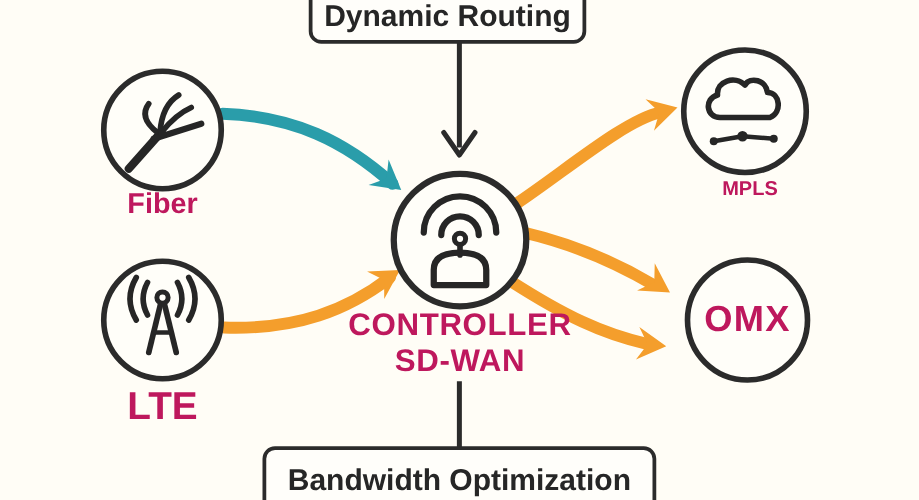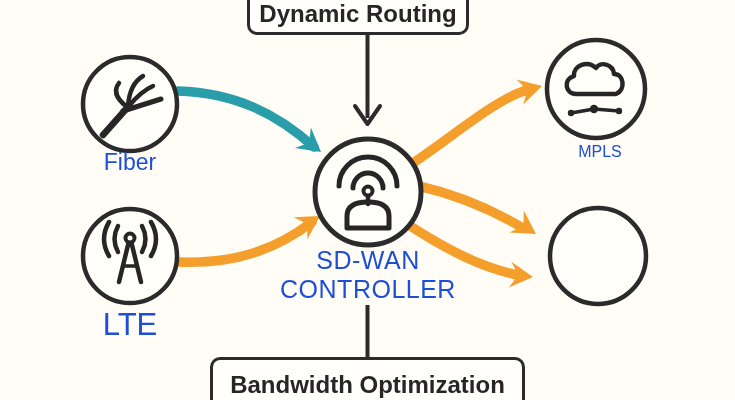--- a/index.html
+++ b/index.html
@@ -3,21 +3,21 @@
 <meta charset="utf-8">
 <style>
   html,body{margin:0;padding:0;}
   #canvas{
     position:relative;width:735px;height:400px;overflow:hidden;
     background:#FFFDF6;
     font-family:"Liberation Sans", sans-serif;
     color:#2B2B2B;
   }
   #shapes{position:absolute;left:0;top:0;}
-  .lbl{position:absolute;text-align:center;font-weight:400;color:#1d4ed8;}
+  .lbl{position:absolute;text-align:center;font-weight:700;color:#be185d;}
   .lbl-fiber{left:60px;top:149px;width:140px;font-size:23px;}
   .lbl-lte{left:60px;top:307px;width:140px;font-size:31px;}
   .lbl-mpls{left:530px;top:143px;width:140px;font-size:16px;}
   .lbl-ctrl{left:258px;top:246px;width:220px;font-size:25px;line-height:29px;letter-spacing:0.5px;}
   .lbl-omx{left:548px;top:240px;width:100px;font-size:29px;letter-spacing:1px;}
   .note-box{
     position:absolute;background:#FFFEFA;border:3px solid #2B2B2B;border-radius:10px;
     text-align:center;font-weight:700;font-size:24px;color:#262626;box-sizing:border-box;
   }
   .box-top{left:247px;top:-14px;width:222px;height:49px;padding-top:11px;}
@@ -108,17 +108,18 @@
     <span>Dynamic Routing</span>
   </div>
   <div class="note-box box-bottom">
     <span>Bandwidth Optimization</span>
   </div>
 
   <div class="lbl lbl-fiber">Fiber</div>
   <div class="lbl lbl-lte">LTE</div>
   <div class="lbl lbl-mpls">MPLS</div>
   <div class="lbl lbl-ctrl">
+    <div>CONTROLLER</div>
     <div>SD-WAN</div>
-    <div>CONTROLLER</div>
   </div>
+  <div class="lbl lbl-omx">OMX</div>
 
 </div>
 
 </body></html>

